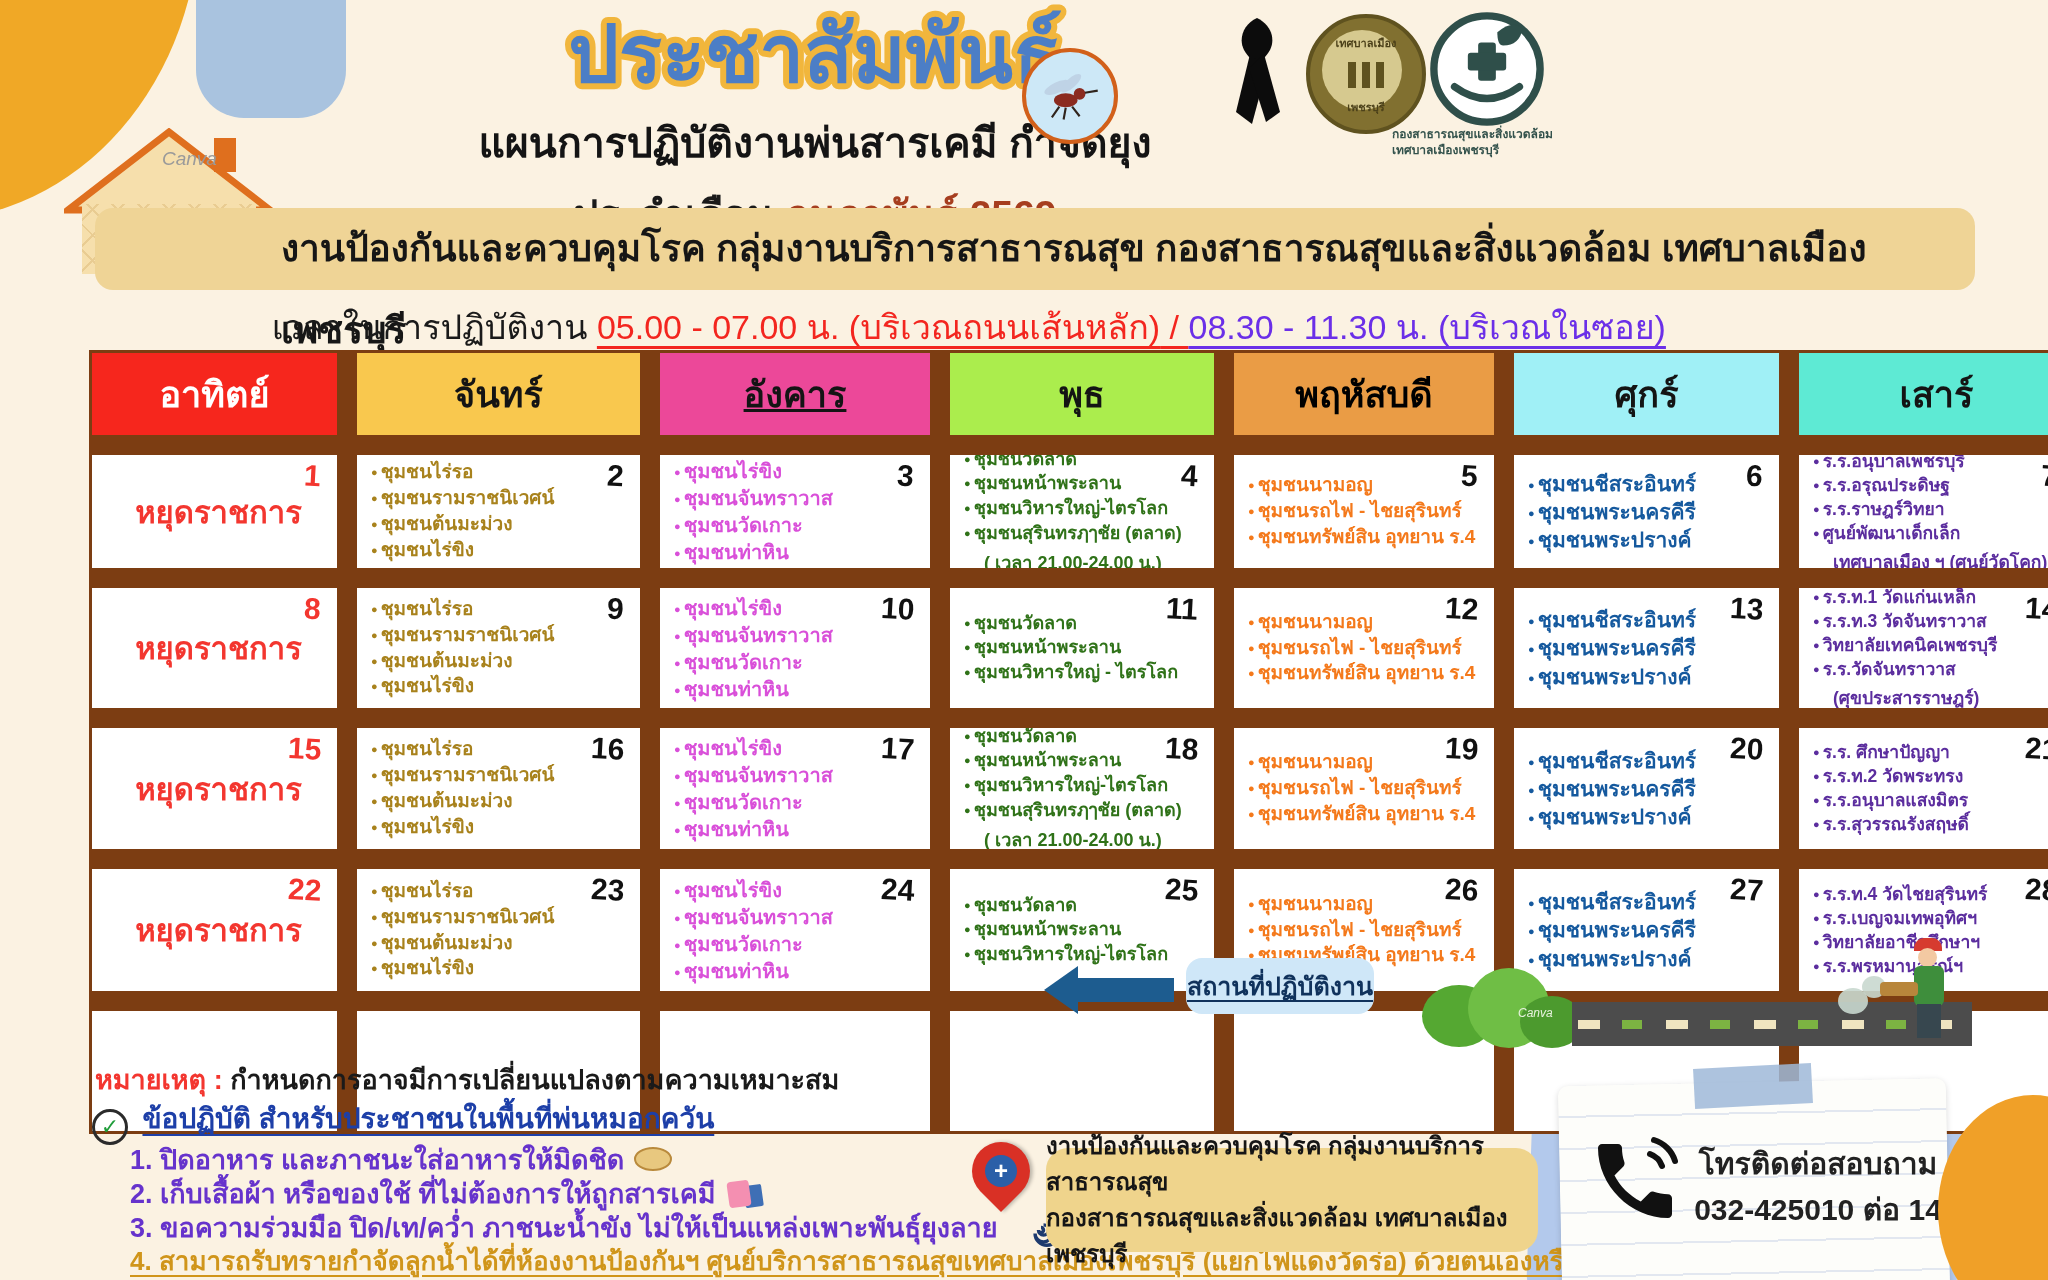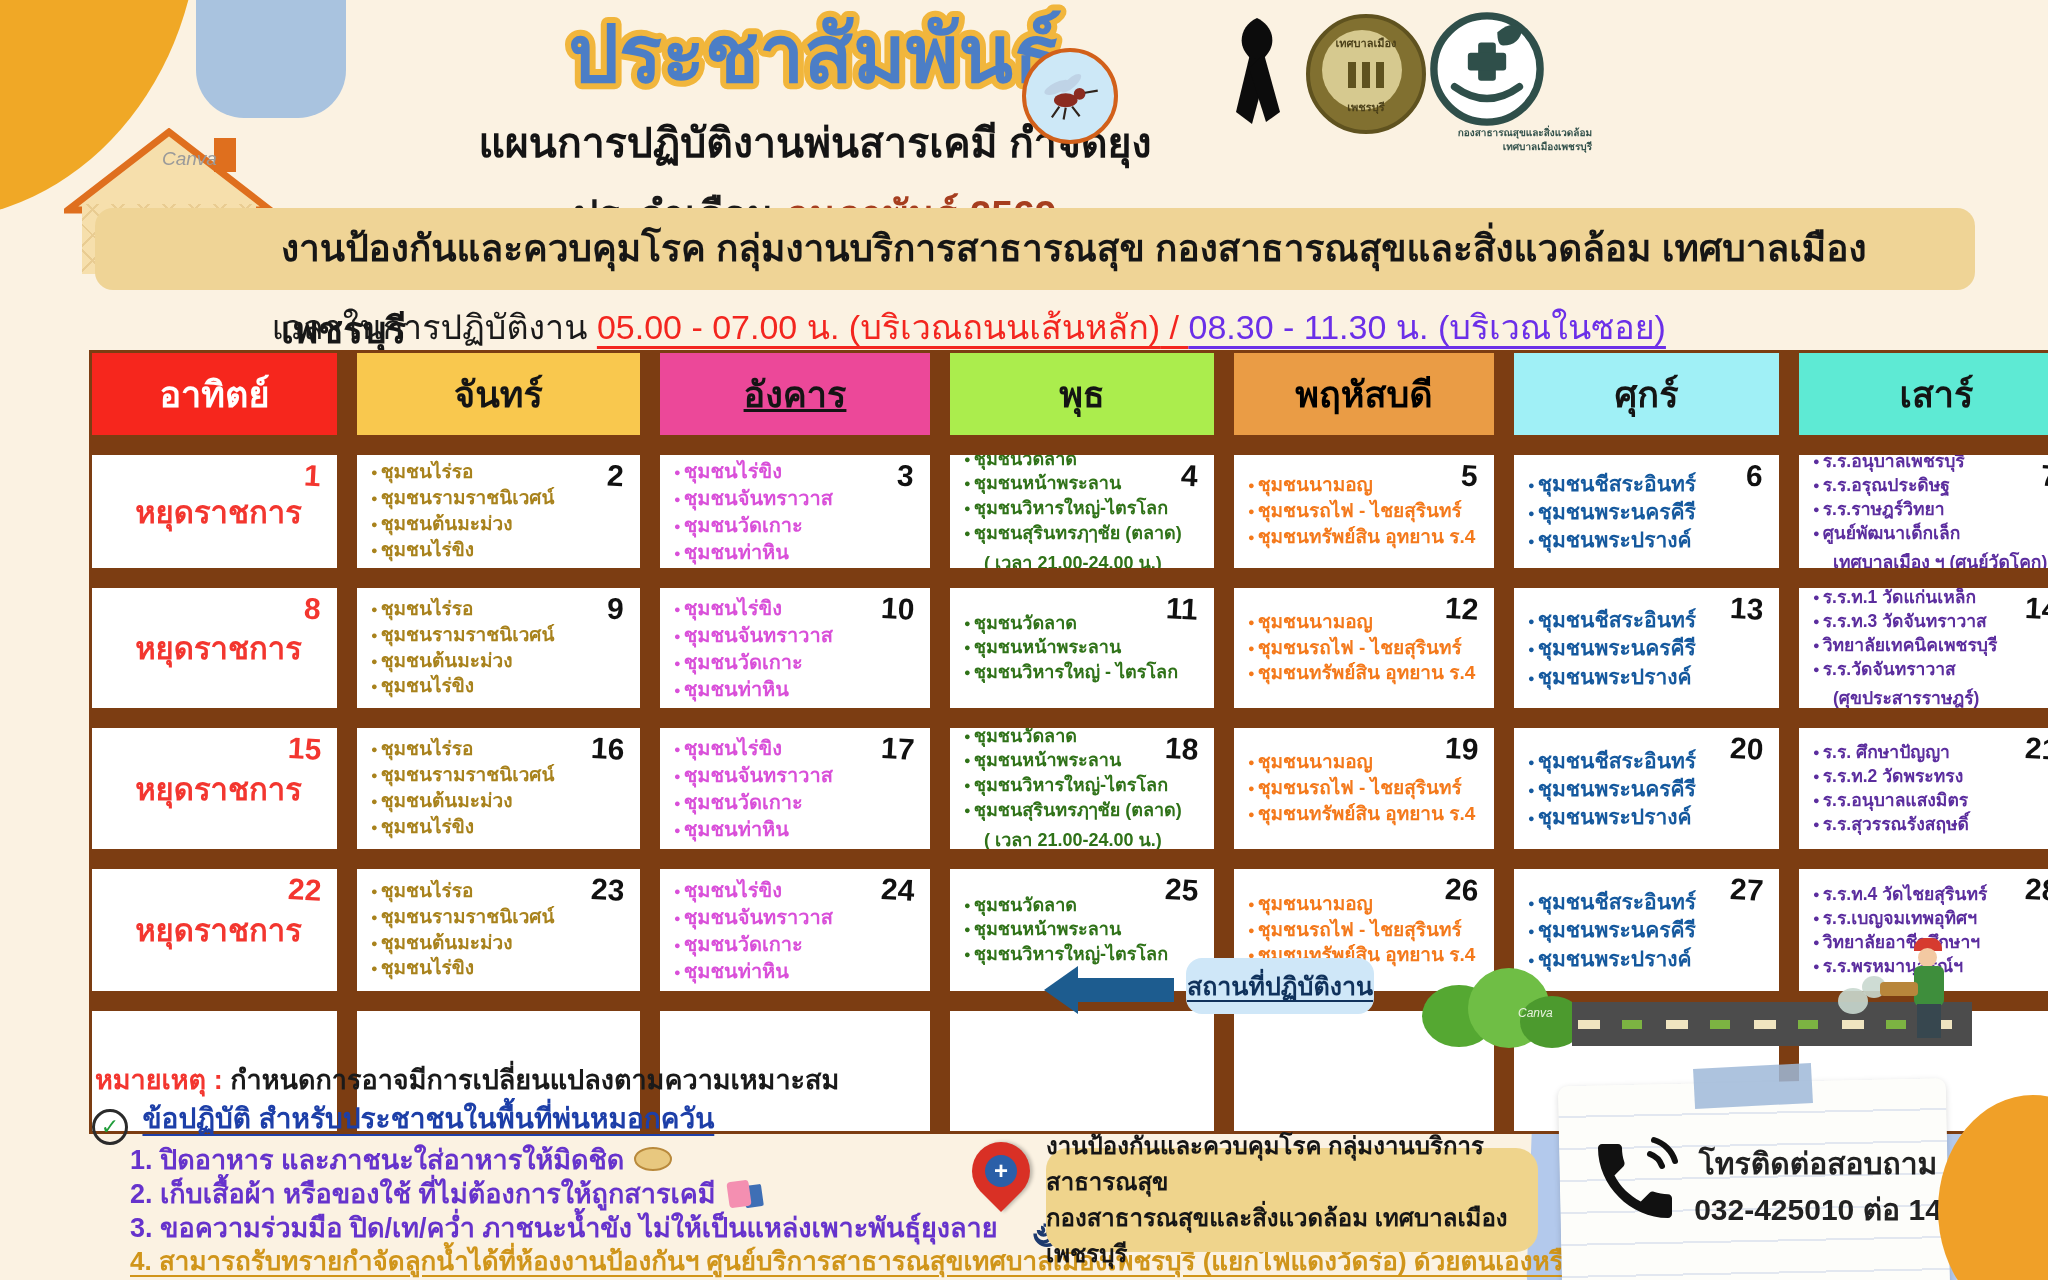--- a/index.html
+++ b/index.html
@@ -36,21 +36,21 @@
     display:flex;align-items:center;justify-content:center;}
 
   .ribbon{left:1222px;top:16px;}
   .logo-muni{left:1306px;top:14px;width:112px;height:112px;border-radius:50%;background:#817030;border:4px solid #5F521F;position:absolute;}
   .logo-muni .inner{position:absolute;left:12px;top:12px;width:80px;height:80px;border-radius:50%;background:#D6C98F;}
   .logo-muni .bldg{position:absolute;left:38px;top:44px;width:36px;height:26px;
      background:linear-gradient(90deg,#5F521F 0 8px,transparent 8px 14px,#5F521F 14px 22px,transparent 22px 28px,#5F521F 28px 36px);}
   .logo-muni .t1{position:absolute;top:16px;width:100%;text-align:center;font-size:11px;font-weight:bold;color:#4c411a;}
   .logo-muni .t2{position:absolute;bottom:14px;width:100%;text-align:center;font-size:11px;font-weight:bold;color:#4c411a;}
   .logo-health{left:1428px;top:10px;}
-  .logo-caption{left:1392px;top:126px;width:200px;text-align:right;font-size:10px;font-weight:bold;color:#33524C;line-height:1.35;}
+  .logo-caption{left:1392px;top:126px;width:200px;text-align:left;font-size:12px;font-weight:bold;color:#33524C;line-height:1.35;}
 
   .band{left:95px;top:208px;width:1880px;height:82px;background:#EFD496;border-radius:18px;
         font-size:37px;font-weight:bold;color:#161616;line-height:82px;padding-left:186px;box-sizing:border-box;}
   .schedule{left:272px;top:300px;font-size:34px;font-weight:normal;white-space:nowrap;}
   .schedule .u{text-decoration:underline;text-underline-offset:7px;text-decoration-thickness:3px;}
   .sched-red{color:#F3261F;}
   .sched-purple{color:#6B2FE8;}
 
   
   .calendar{left:89px;top:350px;background:#7C3D12;padding:3px;display:grid;gap:20px;

